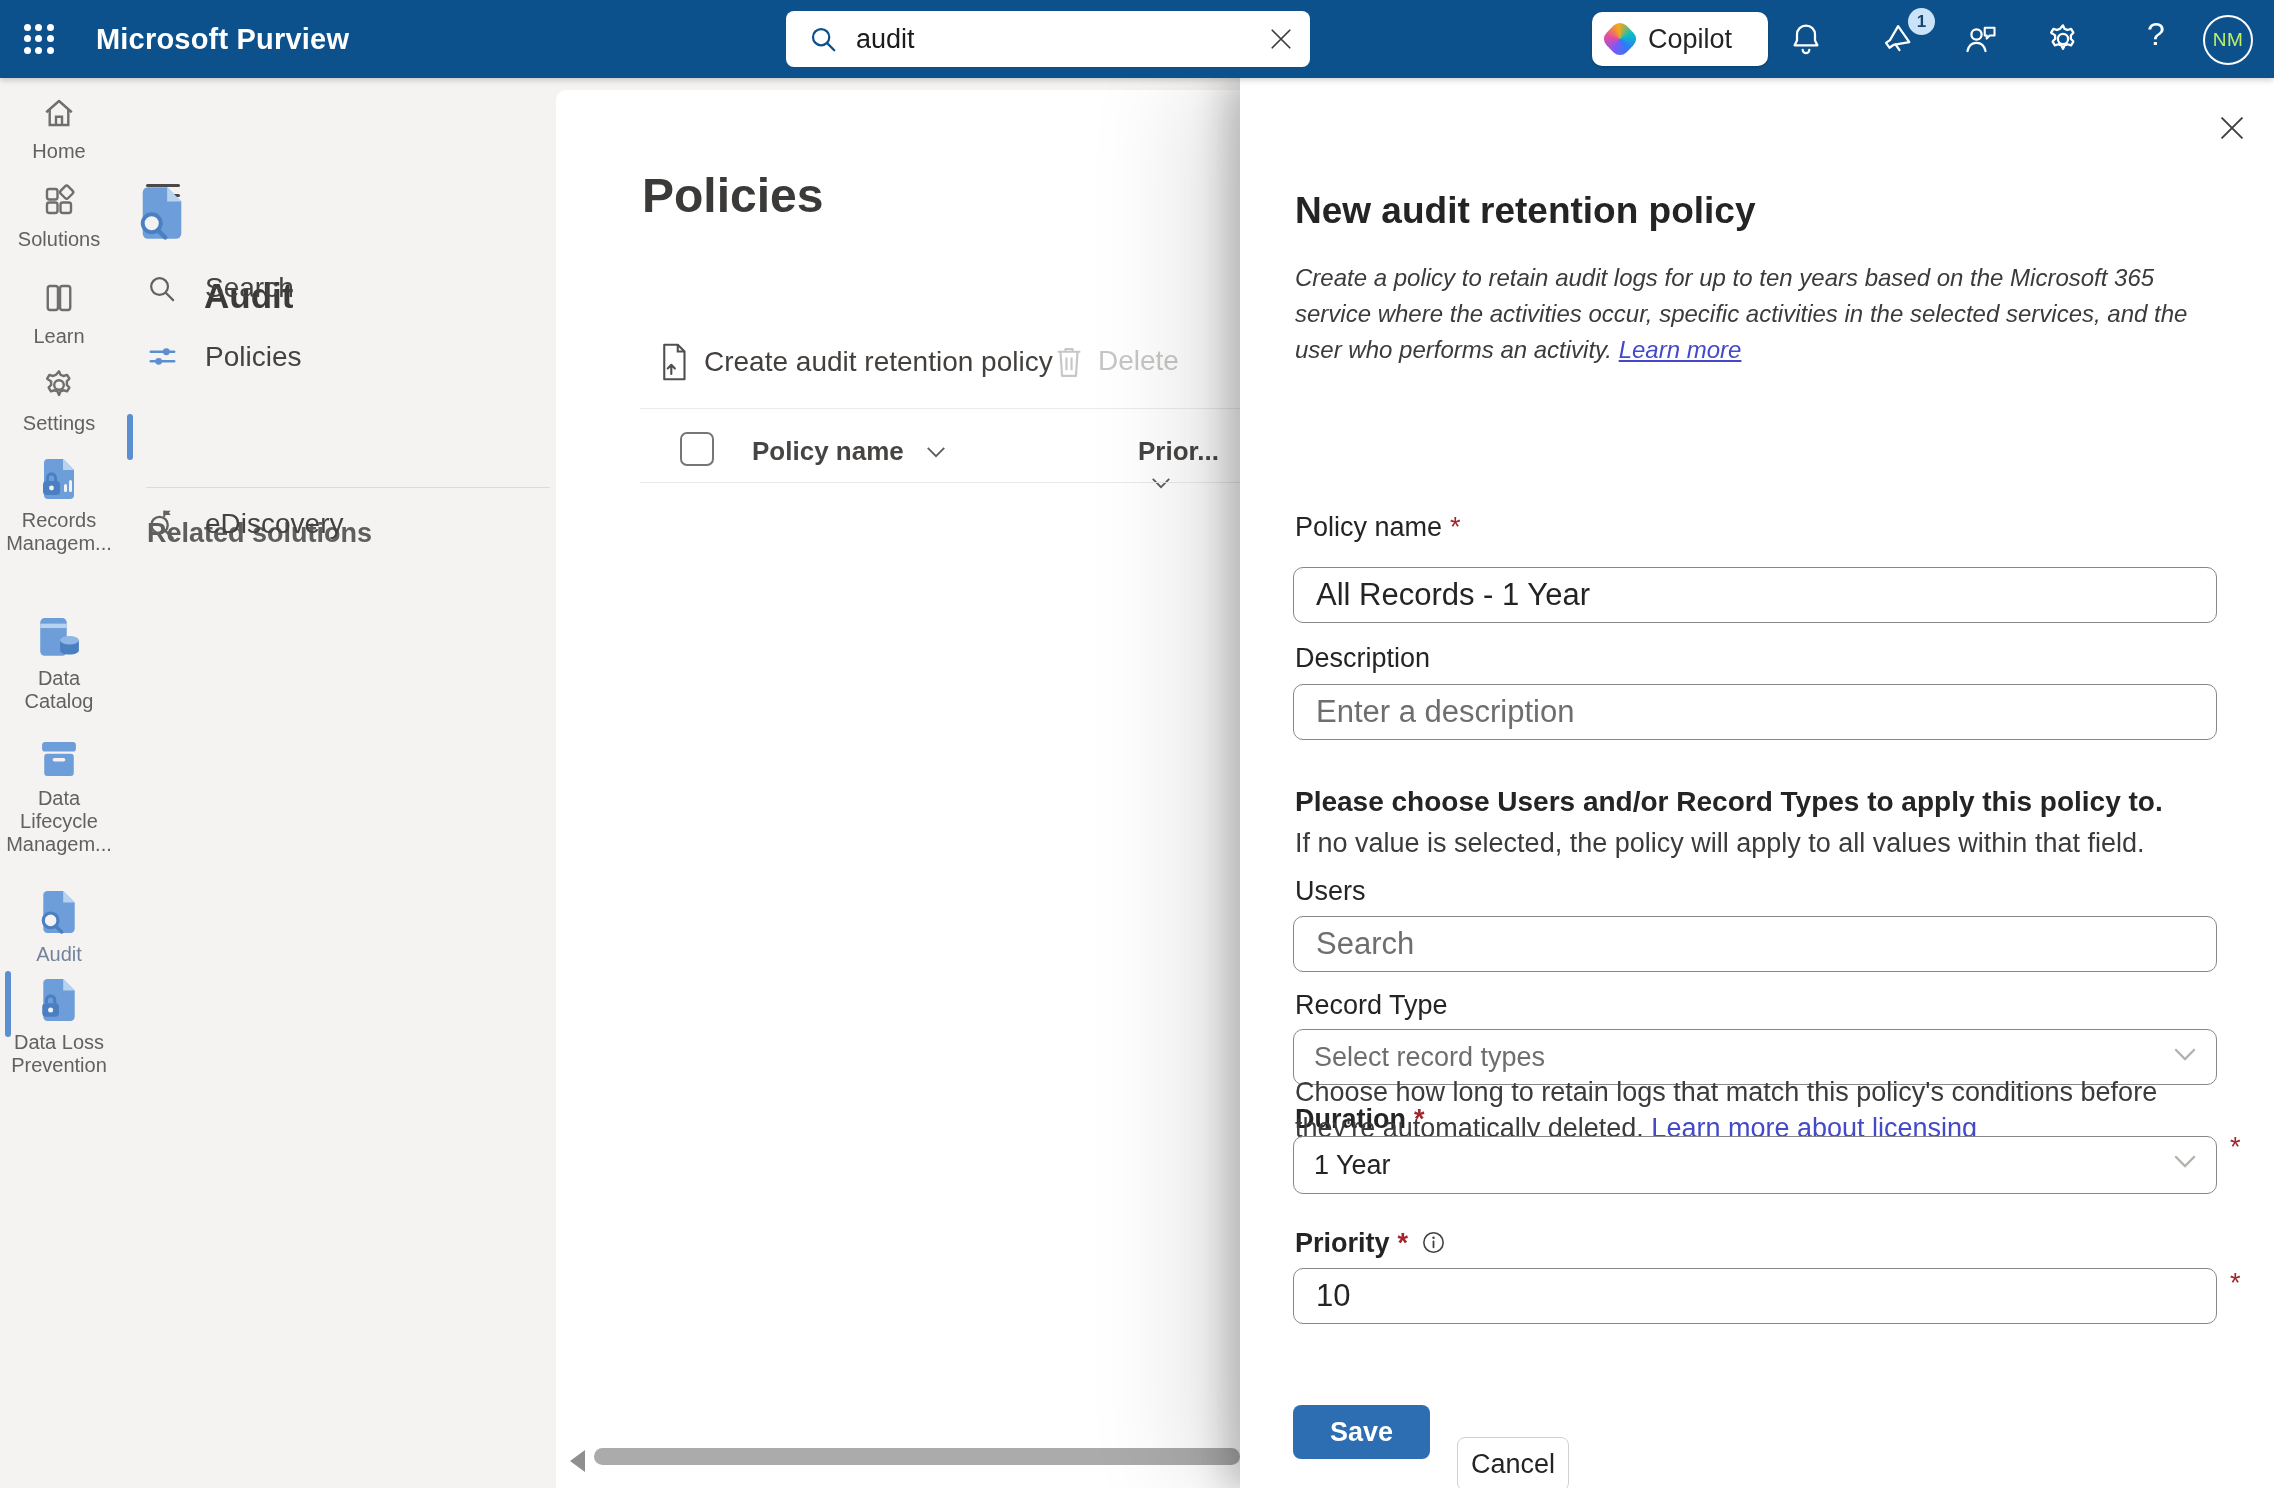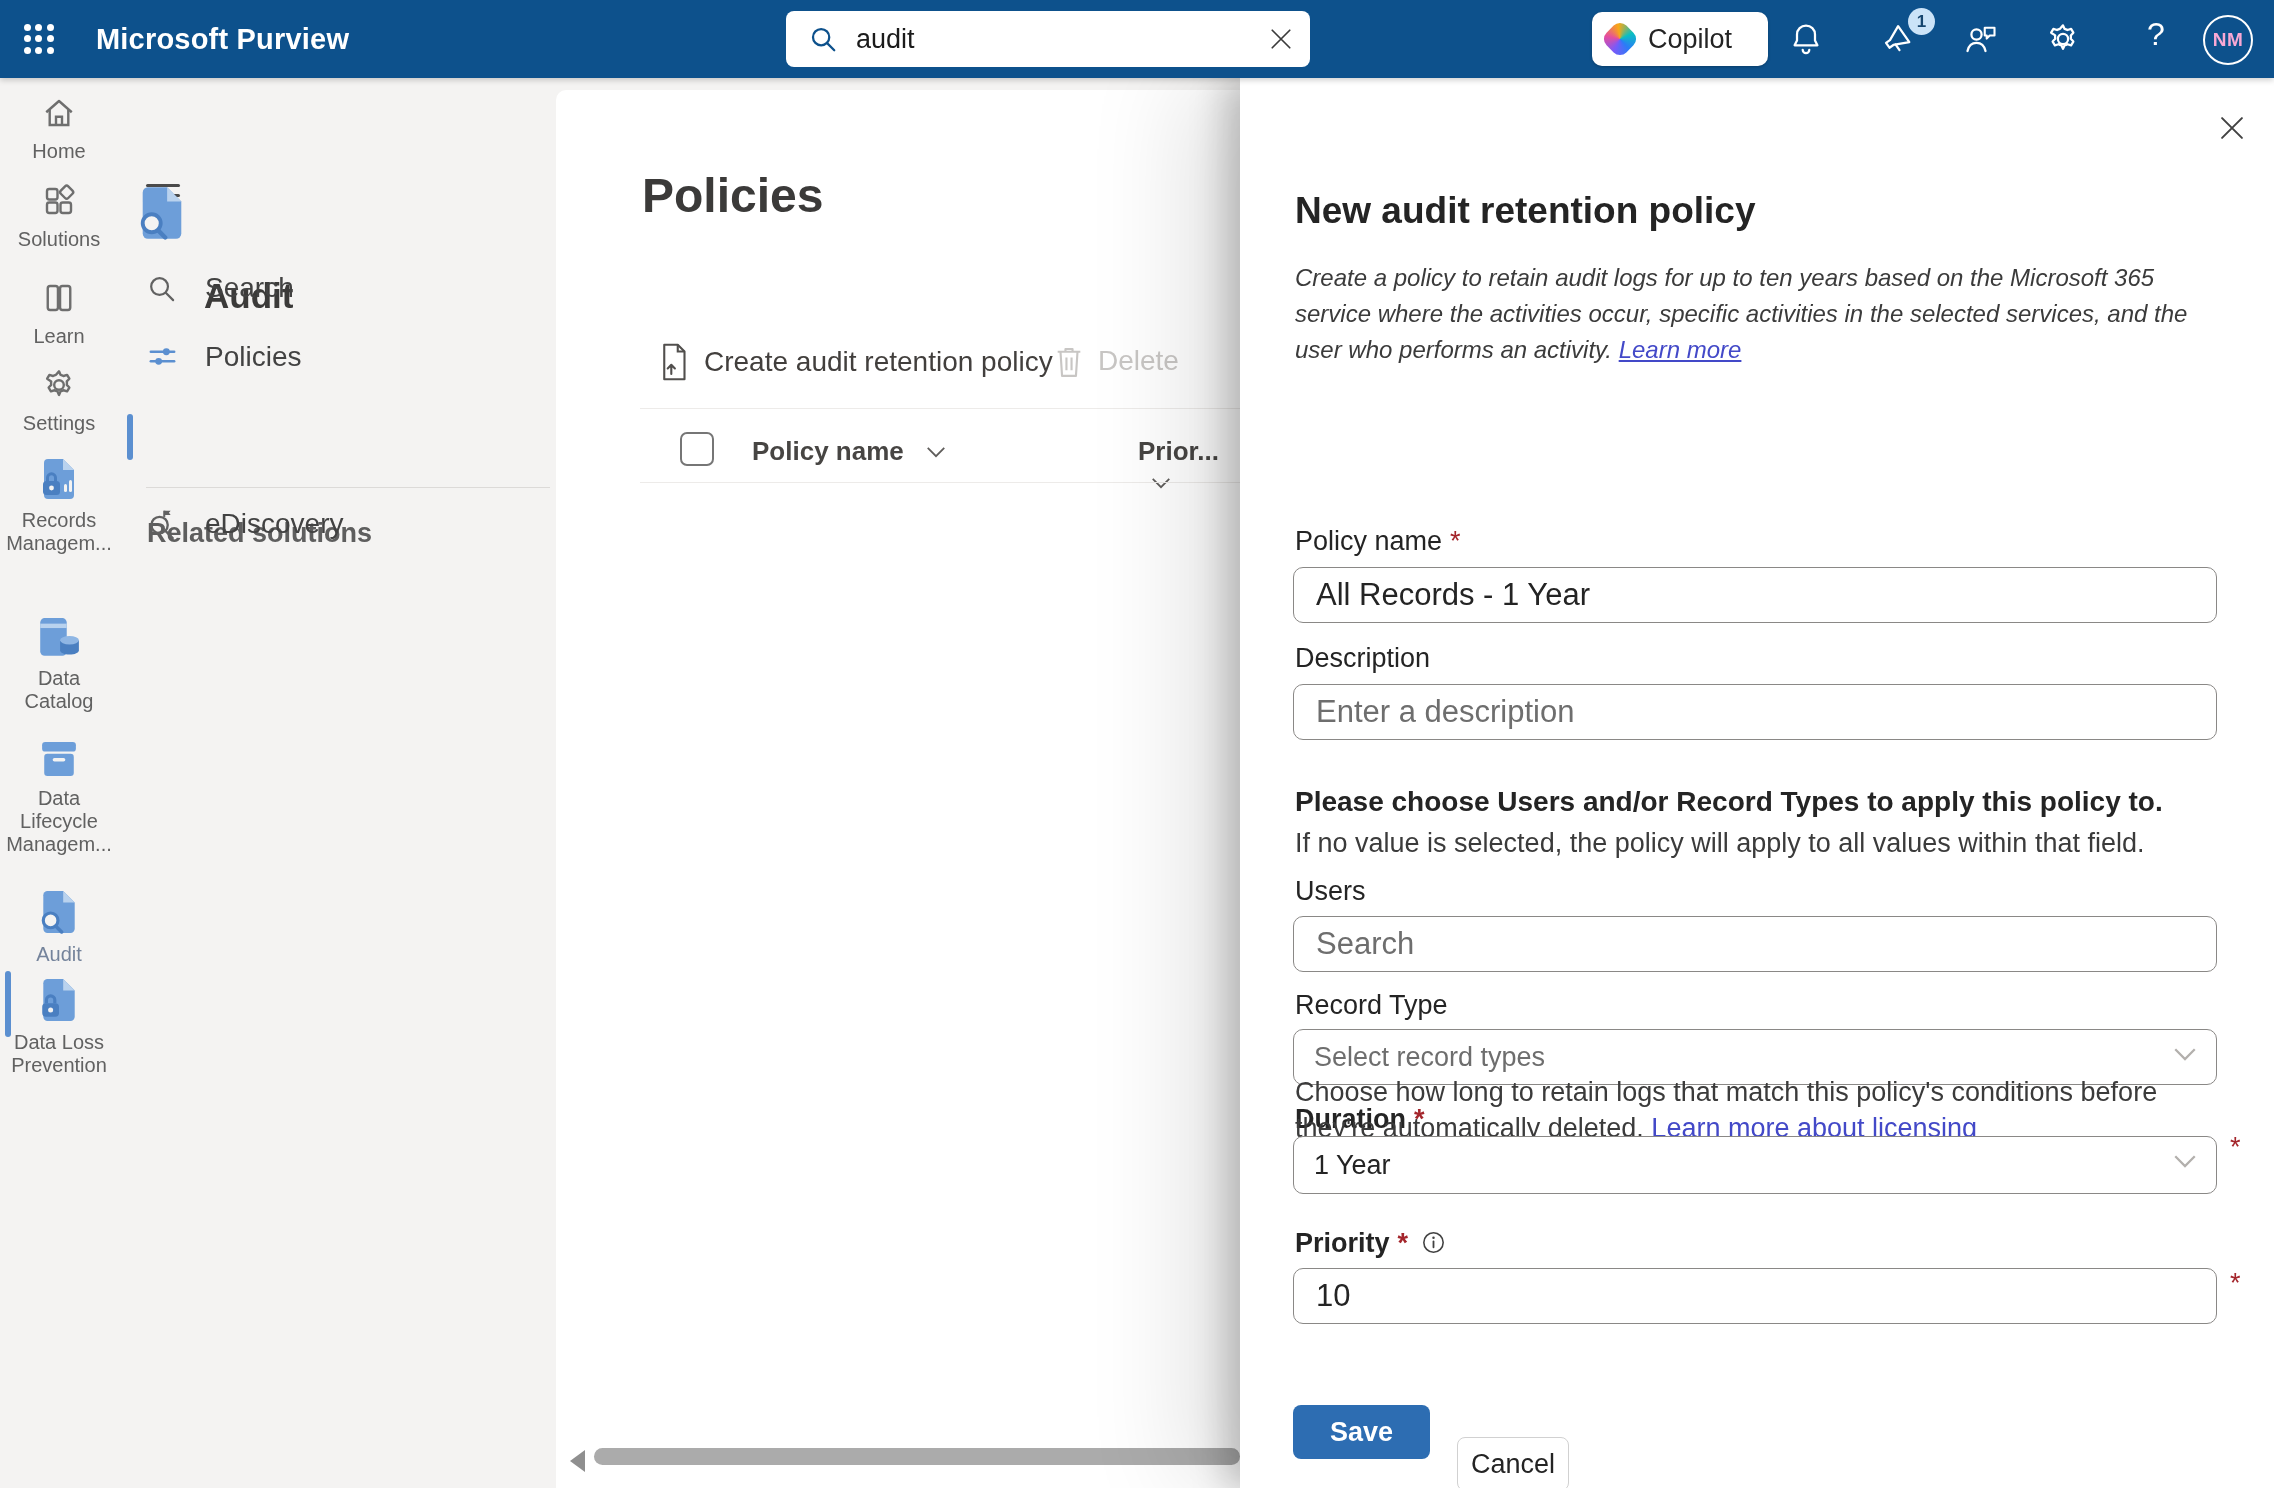--- a/index.html
+++ b/index.html
@@ -29,21 +29,21 @@
   .cp-logo{width:28px;height:28px;margin-left:16px;border-radius:9px;transform:rotate(45deg);
     background:conic-gradient(from 20deg,#0abfc2,#2a7cf7,#7a5af8,#e44ca0,#f8a815,#0abfc2);}
   .copilot span{margin-left:14px;font-size:27px;color:#242424;font-weight:400;}
   .tb-ic{position:absolute;top:21px;width:36px;height:36px;cursor:pointer;}
   .badge{position:absolute;left:1908px;top:8px;width:27px;height:27px;border-radius:50%;
     background:#CBE3F8;color:#16456F;font-size:17px;font-weight:700;display:flex;
     align-items:center;justify-content:center;z-index:2;}
   .helpq{position:absolute;left:2138px;top:16px;width:36px;height:44px;color:#fff;
     font-size:32px;font-weight:400;text-align:center;cursor:pointer;}
   .avatar{position:absolute;left:2203px;top:15px;width:46px;height:46px;border-radius:50%;
-    border:2px solid #fff;color:#f9a8d4;font-size:19px;font-weight:700;display:flex;
+    border:2px solid #fff;color:#bef264;font-size:19px;font-weight:400;display:flex;
     align-items:center;justify-content:center;letter-spacing:.5px;cursor:pointer;}
 
   
   .leftpane{position:absolute;left:0;top:78px;width:556px;height:1410px;background:#f4f3f2;}
   .rail-item{position:absolute;left:0;width:118px;display:flex;flex-direction:column;
     align-items:center;gap:9px;cursor:pointer;}
   .rail-lbl{width:112px;text-align:center;font-size:20px;line-height:23px;color:#616161;}
   .rail-item.sel .rail-lbl{color:#74839B;}
   .railbar{position:absolute;left:5px;top:893px;width:6px;height:66px;border-radius:3px;
     background:#5B8FD0;}
@@ -365,21 +365,21 @@
     <span class="close-btn">
       <svg width="34" height="34" viewBox="0 0 24 24">
           <path d="M5 5l14 14M19 5L5 19" stroke="#424242" stroke-width="1.4" stroke-linecap="round"></path>
         </svg>
     </span>
 
     <div class="p-title">New audit retention policy</div>
 
     <div class="p-intro"><span>Create a policy to retain audit logs for up to ten years based on the Microsoft 365 service where the activities occur, specific activities in the selected services, and the user who performs an activity. </span><a class="link">Learn more</a></div>
 
-    <div class="f-label" style="left:55px;top:448px"><span>Policy name</span><span class="req">*</span></div>
+    <div class="f-label" style="left:55px;top:434px"><span>Policy name</span><span class="req">*</span></div>
     <div class="tbox" style="top:489px">
       <input value="All Records - 1 Year" style="">
     </div>
 
     <div class="f-label" style="left:55px;top:565px">Description</div>
     <div class="tbox" style="top:606px">
       <input placeholder="Enter a description" style="">
     </div>
 
     <div class="f-label bold" style="left:55px;top:630px;position:absolute;"></div>

